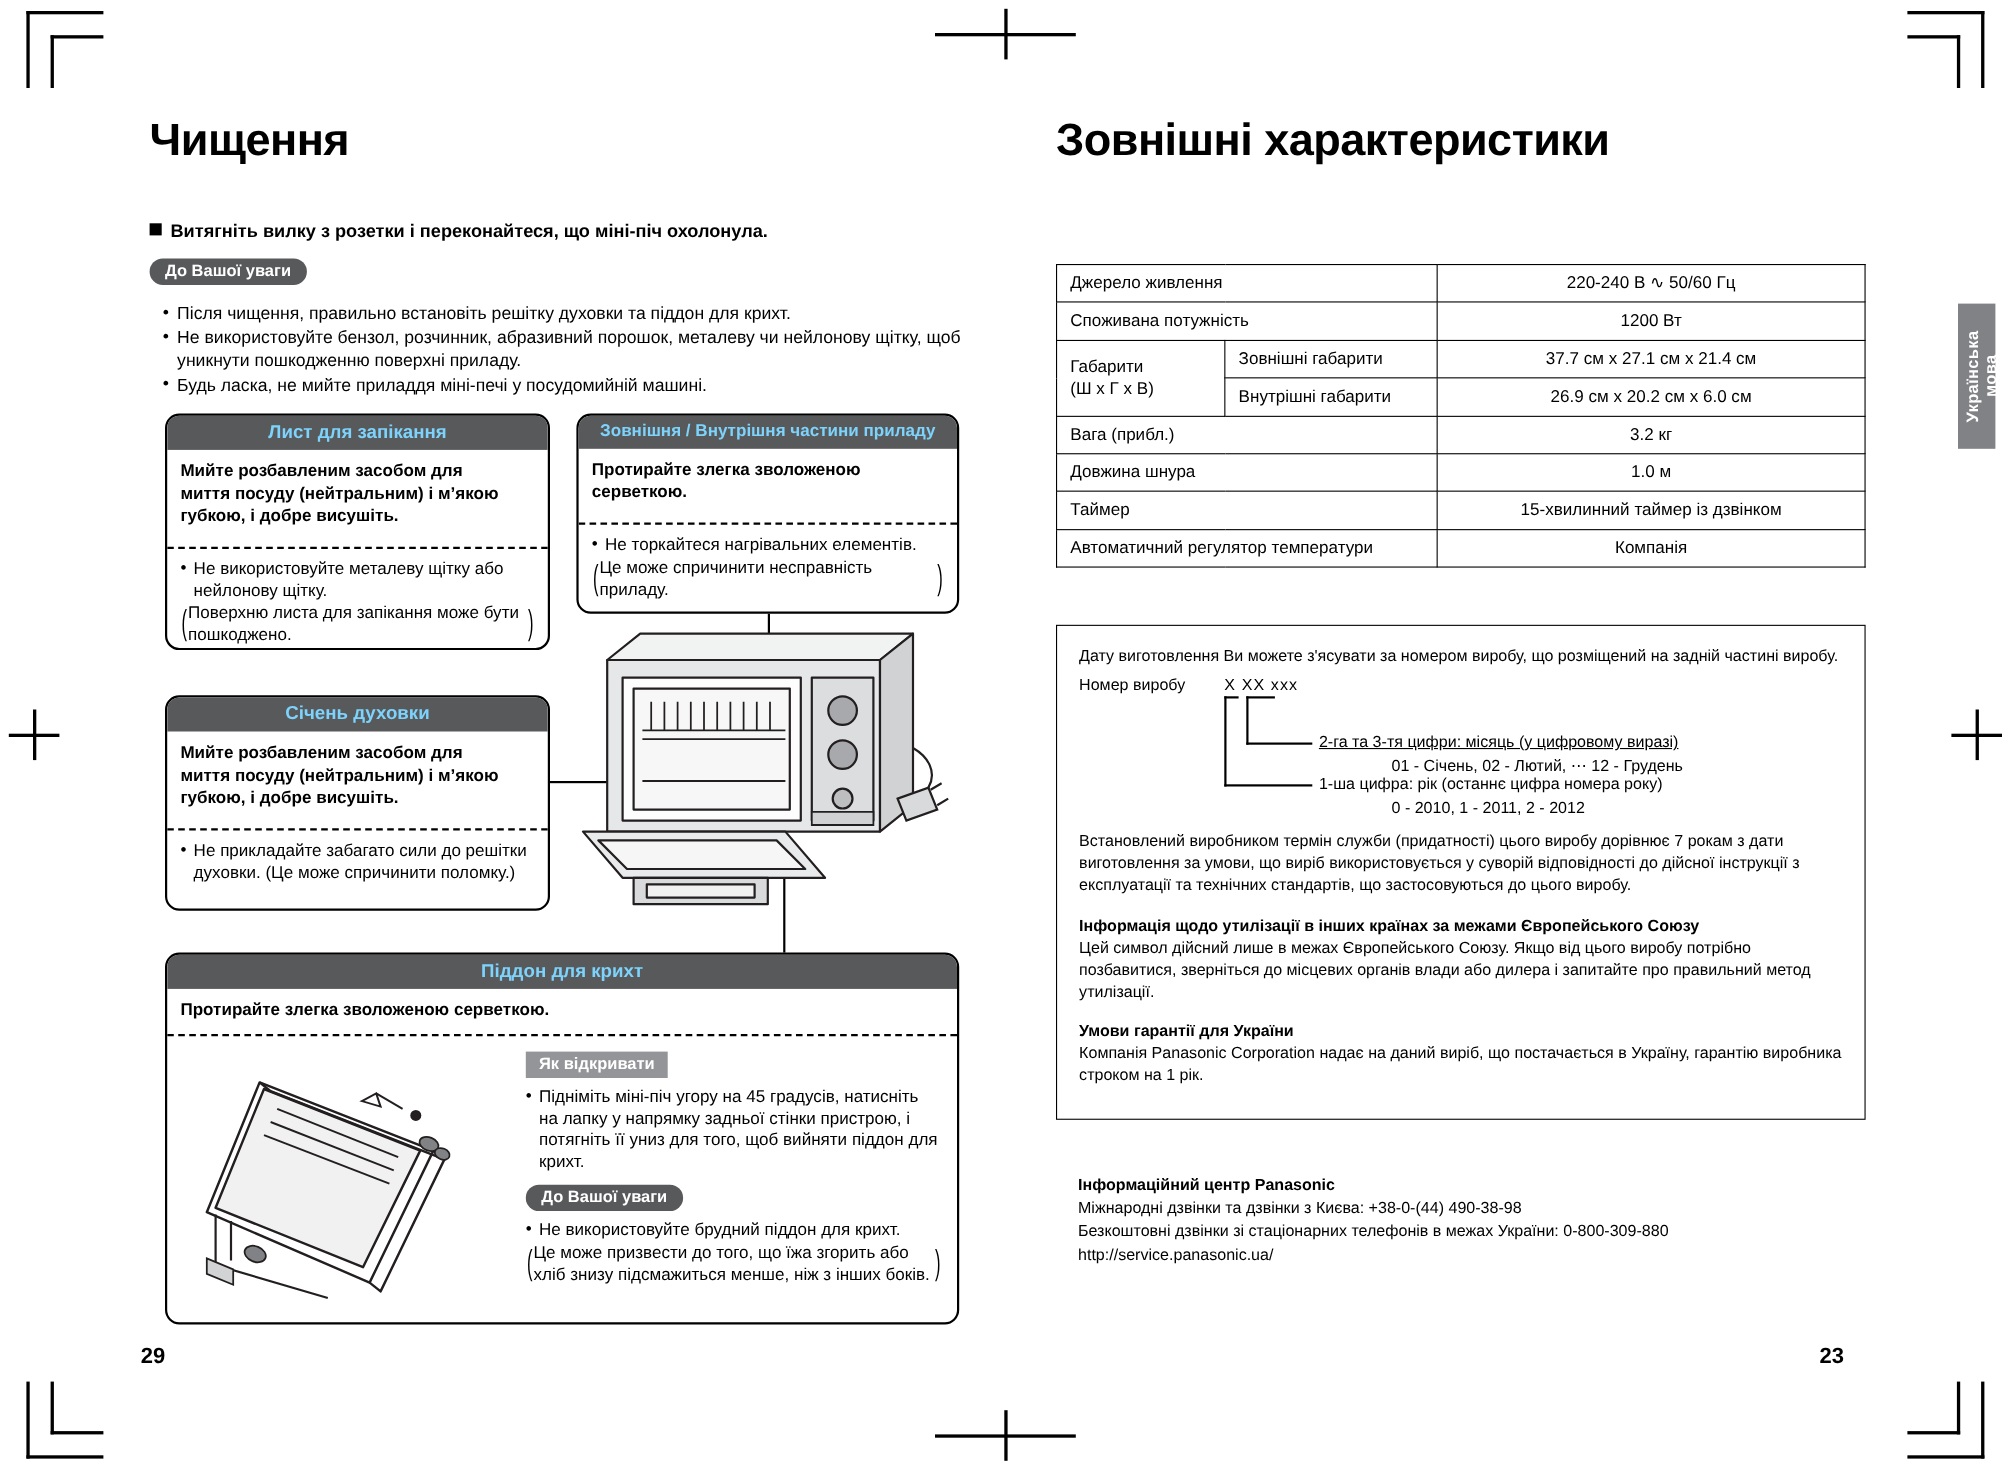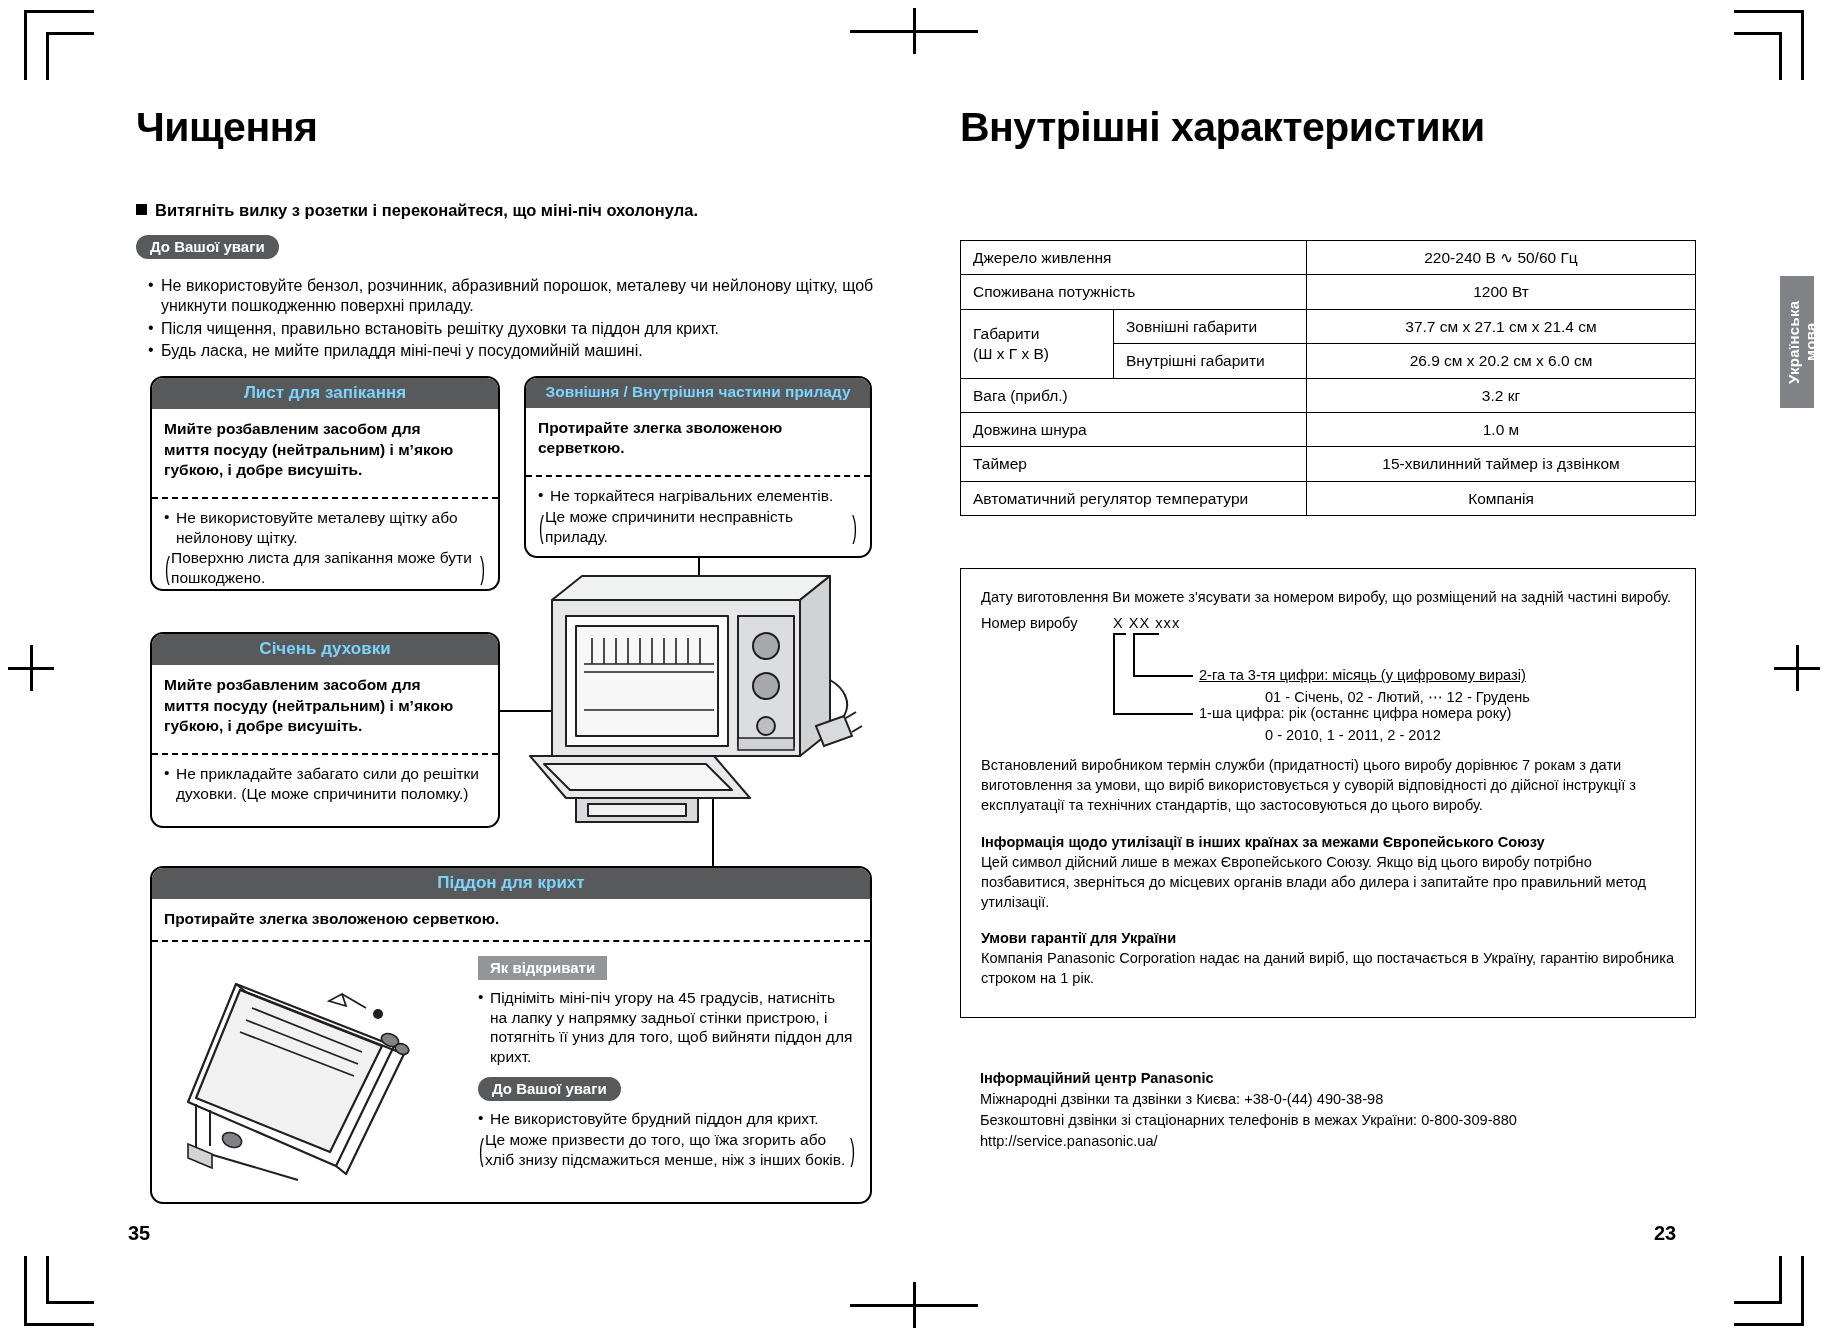--- a/index.html
+++ b/index.html
@@ -278,22 +278,22 @@
 
     <div class="lead-line">
       <span class="sqbullet"></span><span>Витягніть вилку з розетки і переконайтеся, що міні-піч охолонула.</span>
     </div>
 
     <div class="pill-wrap" style="left:136px;top:235px;">
       <span class="pill">До Вашої уваги</span>
     </div>
 
     <div class="bullets" style="left:148px;top:276px;width:730px;">
+      <div class="bl">Після чищення, правильно встановіть решітку духовки та піддон для крихт.</div>
       <div class="bl">Не використовуйте бензол, розчинник, абразивний порошок, металеву чи нейлонову щітку, щоб уникнути пошкодженню поверхні приладу.</div>
-      <div class="bl">Після чищення, правильно встановіть решітку духовки та піддон для крихт.</div>
       <div class="bl">Будь ласка, не мийте приладдя міні-печі у посудомийній машині.</div>
     </div>
 
     <div class="tbox" style="left:150px;top:376px;width:350px;height:215px;">
       <div class="tbox-head">Лист для запікання</div>
       <div class="tbox-body">
         <div class="strong-para">Мийте розбавленим засобом для миття посуду (нейтральним) і м’якою губкою, і добре висушіть.</div>
       </div>
       <hr class="dash-sep">
       <div class="tbox-sub">
@@ -438,26 +438,26 @@
       </g>
       <g stroke="#231f20" stroke-width="2" fill="none">
         <path d="M346,158 L356,152 M352,172 L362,166"></path>
       </g>
 
       <g stroke="#231f20" stroke-width="1.6" fill="#cfd1d3">
         <polygon points="238,178 294,178 294,190 238,190"></polygon>
       </g>
     </svg>
 
-    <div class="folio" style="left:128px;top:1222px;">35</div>
+    <div class="folio" style="left:128px;top:1222px;">29</div>
   </div>
 
   <div class="sheet-right">
 
-    <h1 class="page-title" style="left:46px;top:104px;">Внутрішні характеристики</h1>
+    <h1 class="page-title" style="left:46px;top:104px;">Зовнішні характеристики</h1>
 
     <table class="spec" style="left:46px;top:240px;width:736px;">
       <tbody>
         <tr>
           <td class="lbl" colspan="2" style="width:296px;">Джерело живлення</td>
           <td class="val">220-240 В  ∿ 50/60 Гц</td>
         </tr>
         <tr>
           <td class="lbl" colspan="2">Споживана потужність</td>
           <td class="val">1200 Вт</td>

